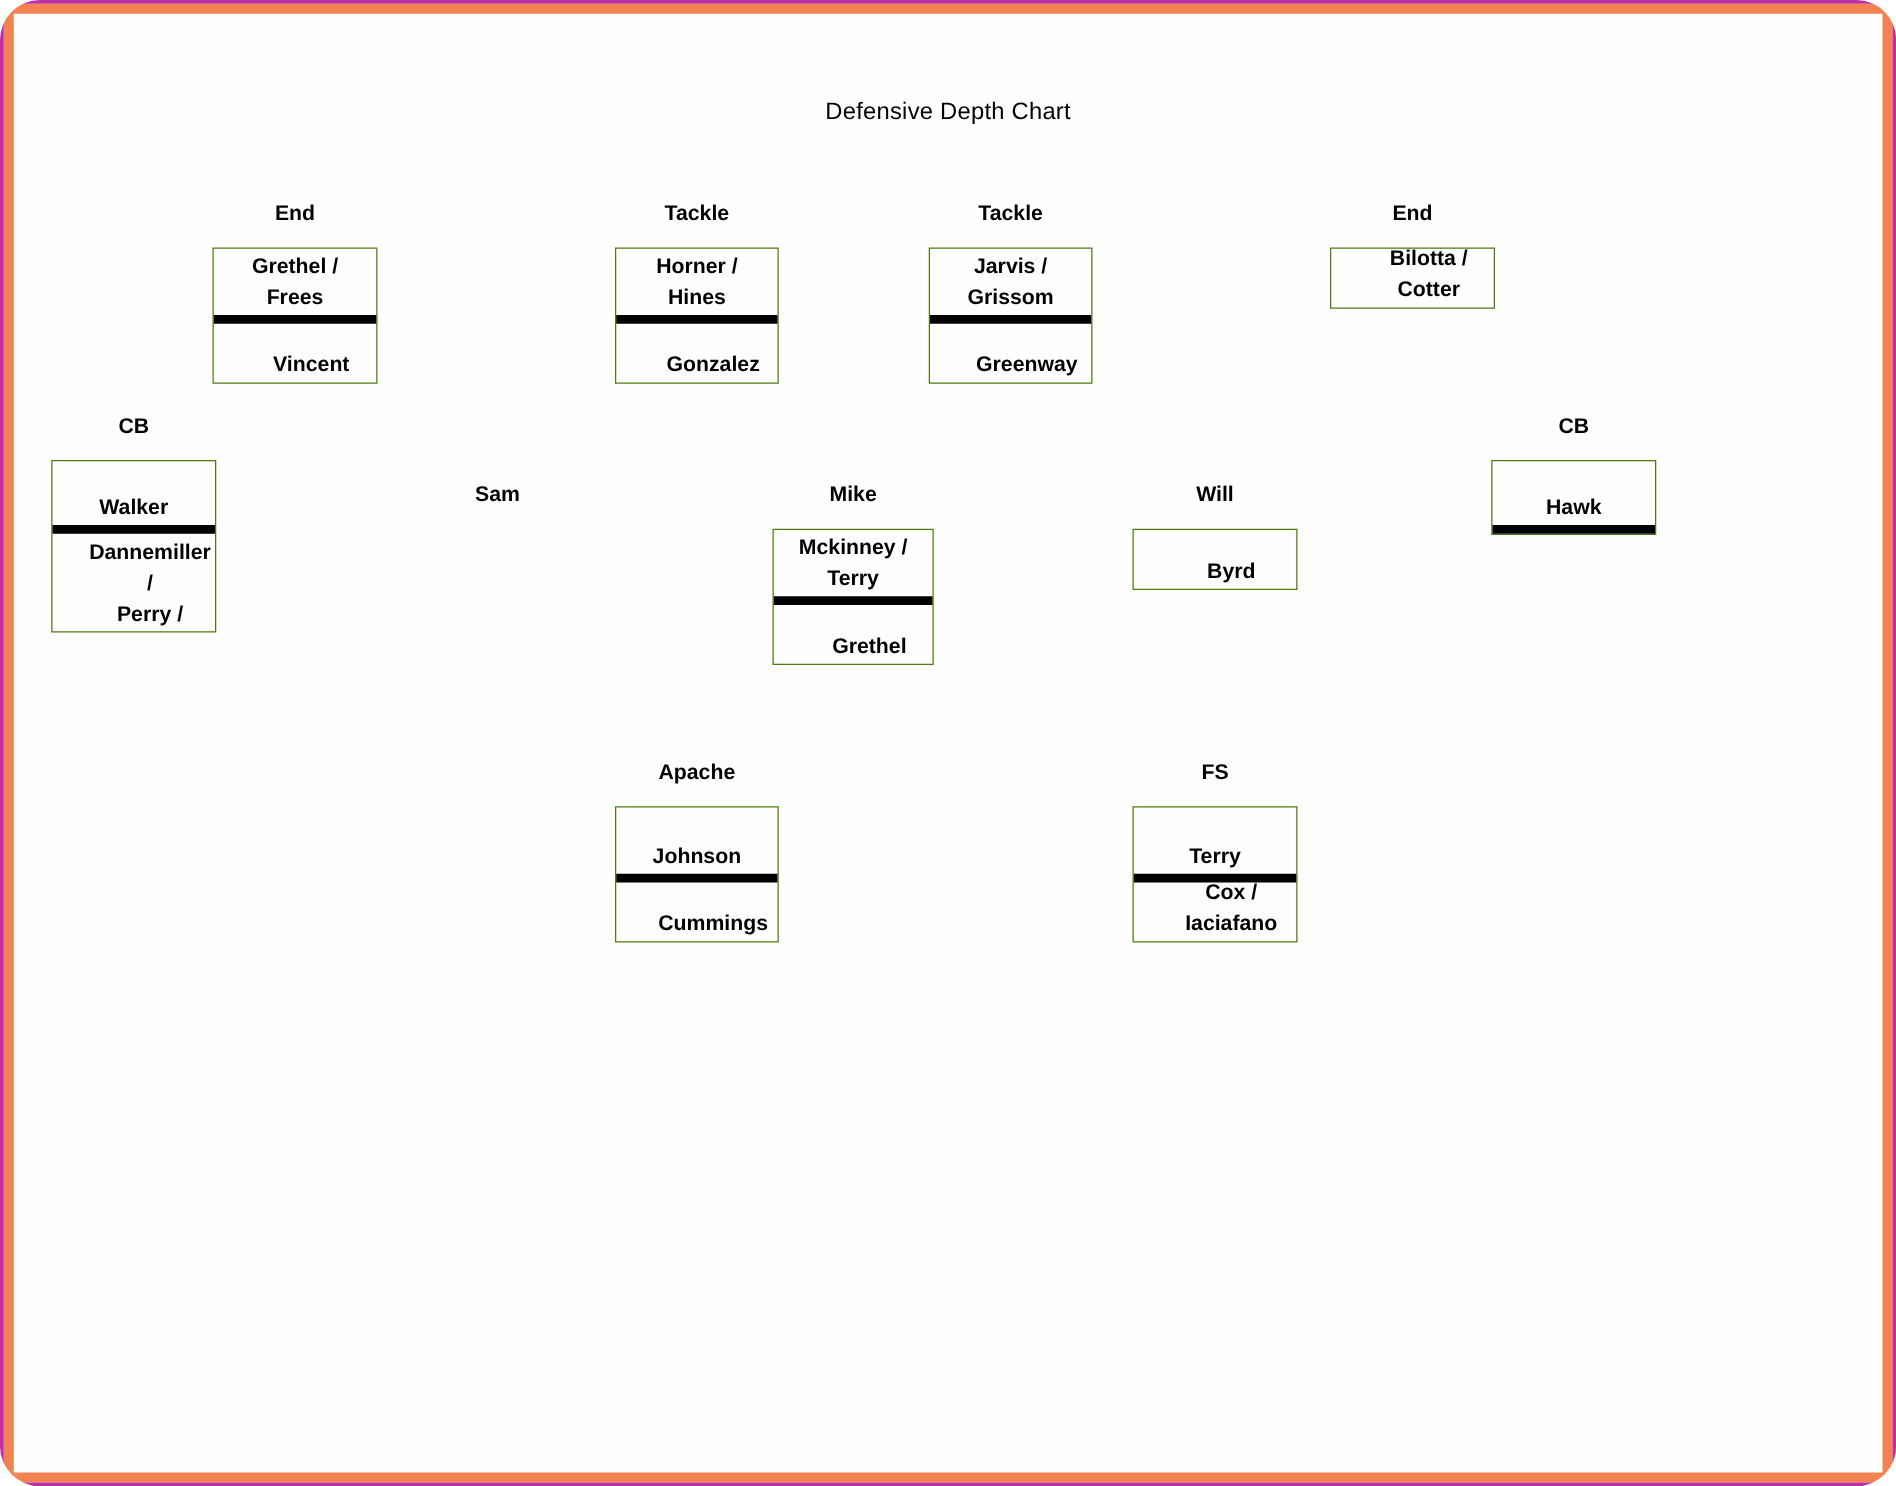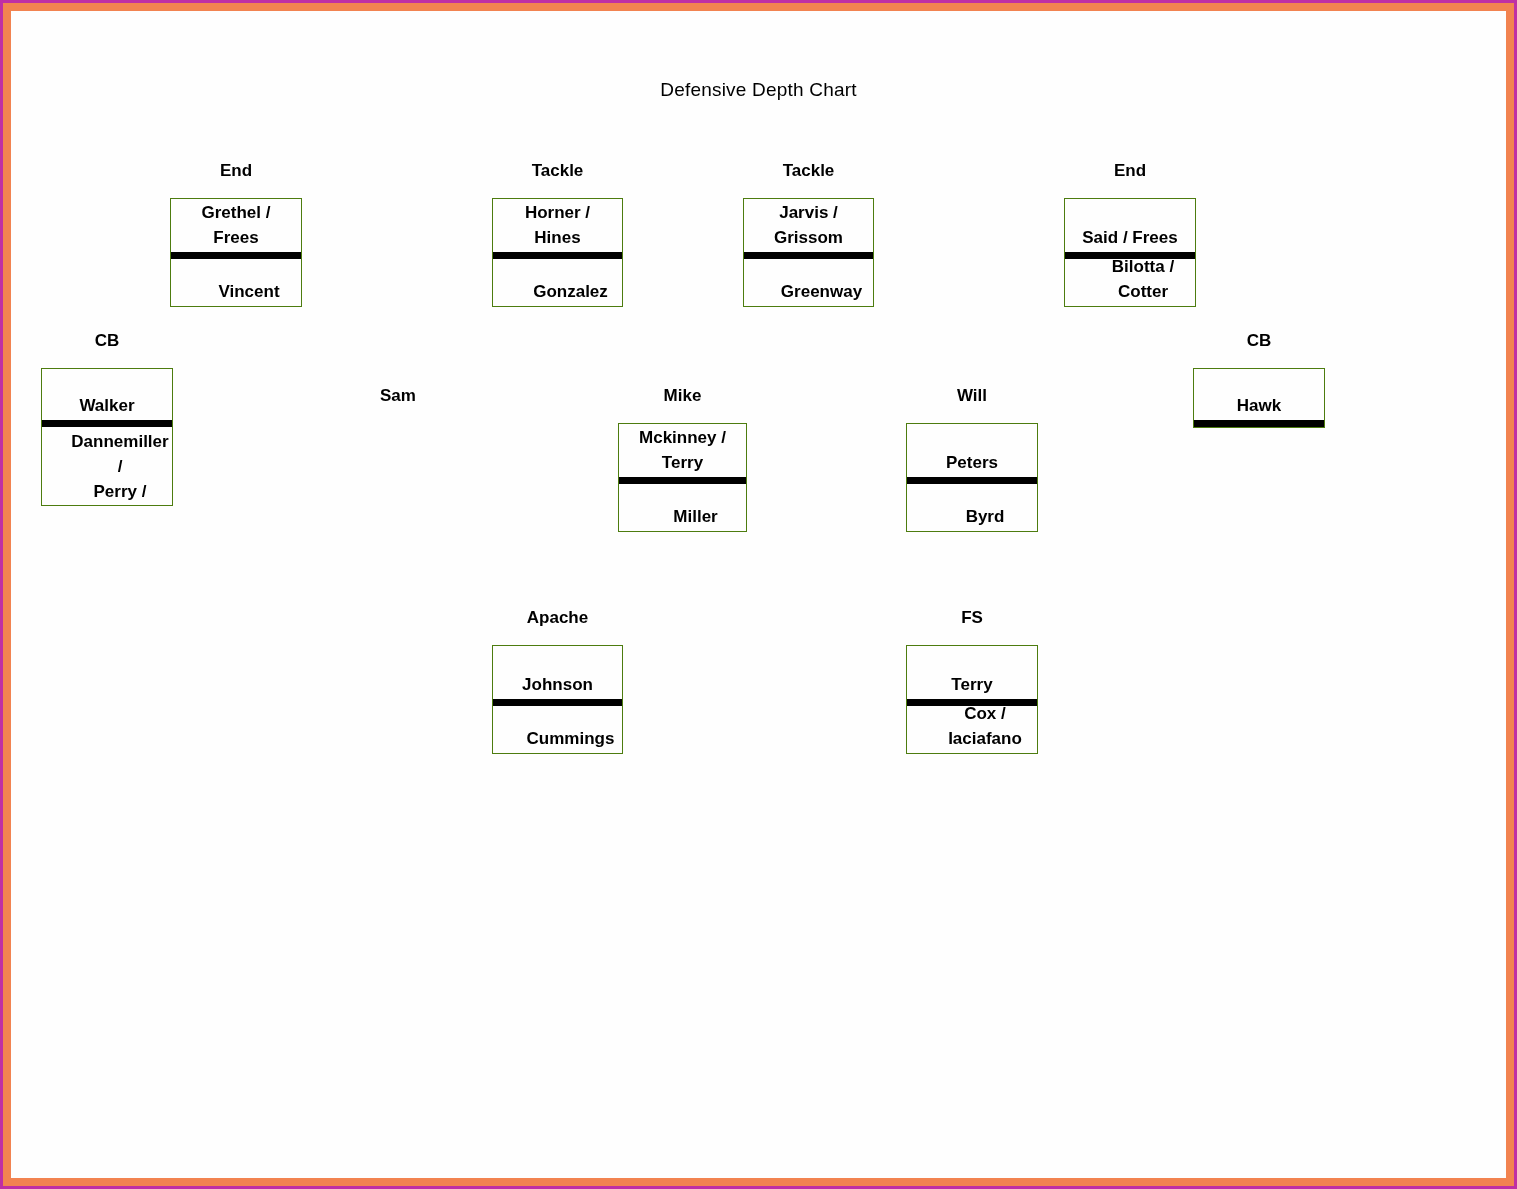--- a/index.html
+++ b/index.html
@@ -8,20 +8,21 @@
     background: #ffffff;
   }
   .page {
     position: relative;
     width: 1517px;
     height: 1189px;
     background: #fefefe;
     overflow: hidden;
     font-family: "Liberation Sans", sans-serif;
     color: #000;
+    border-radius: 32px;
   }
   
   .frame-outer {
     position: absolute;
     inset: 0;
     border: 3px solid var(--frame-outer, #bf2fa4);
     pointer-events: none;
     z-index: 10;
     box-sizing: border-box;
   }
@@ -114,48 +115,46 @@
         <div class="pos-label">Tackle</div>
         <div class="box">
           <div class="cell c1">Jarvis /
 Grissom</div>
           <div class="cell c2">Greenway</div>
         </div>
       </div>
       <div class="box-wrap" style="left: 1064px; top: 170px; width: 132px;">
         <div class="pos-label">End</div>
         <div class="box">
-          <div class="cell c1">Said / Frees</div>
           <div class="cell c2">Bilotta /
 Cotter</div>
         </div>
       </div>
       <div class="box-wrap" style="left: 41px; top: 340px; width: 132px;">
         <div class="pos-label">CB</div>
         <div class="box tall">
           <div class="cell c1">Walker</div>
           <div class="cell c2 split"><span class="split-top">Dannemiller /
 Perry /</span><span class="split-bottom">Bailey</span></div>
         </div>
       </div>
       <div class="box-wrap" style="left: 333px; top: 395px; width: 130px;">
         <div class="pos-label">Sam</div>
       </div>
       <div class="box-wrap" style="left: 618px; top: 395px; width: 129px;">
         <div class="pos-label">Mike</div>
         <div class="box">
           <div class="cell c1">Mckinney /
 Terry</div>
-          <div class="cell c2">Miller</div>
+          <div class="cell c2">Grethel</div>
         </div>
       </div>
       <div class="box-wrap" style="left: 906px; top: 395px; width: 132px;">
         <div class="pos-label">Will</div>
         <div class="box">
-          <div class="cell c1">Peters</div>
           <div class="cell c2">Byrd</div>
         </div>
       </div>
       <div class="box-wrap" style="left: 1193px; top: 340px; width: 132px;">
         <div class="pos-label">CB</div>
         <div class="box tall">
           <div class="cell c1">Hawk</div>
         </div>
       </div>
       <div class="box-wrap" style="left: 906px; top: 617px; width: 132px;">

